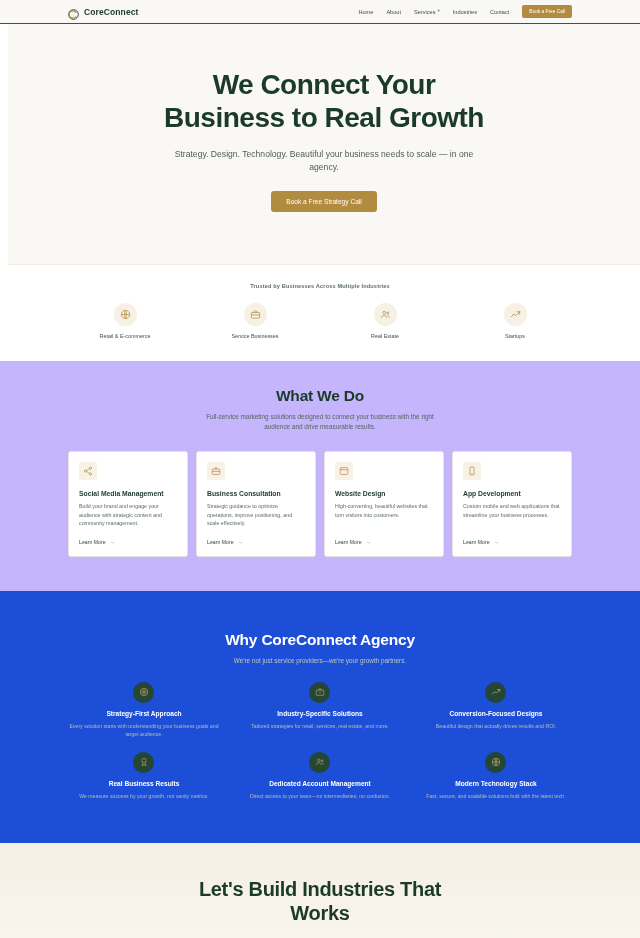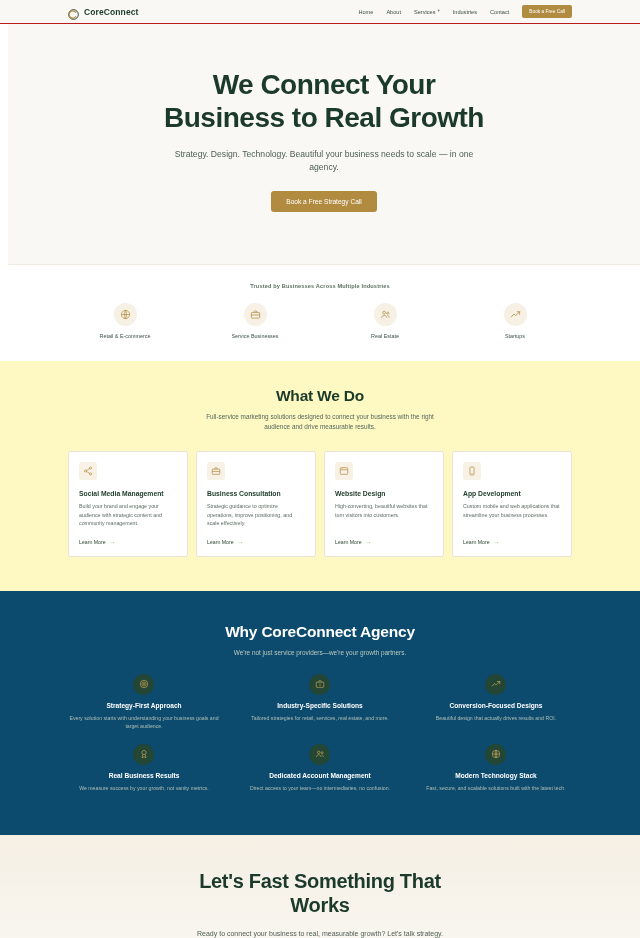--- a/index.html
+++ b/index.html
@@ -70,21 +70,21 @@
   .trust-row { display: flex; justify-content: center; gap: 52px; }
   .trust-item { width: 78px; }
   .trust-circle {
     width: 23px; height: 23px; border-radius: 50%;
     background: #f7f1e5; margin: 0 auto 7px;
     display: flex; align-items: center; justify-content: center;
   }
   .trust-name { font-size: 5.4px; color: #3f5246; font-weight: 500; }
 
   
-  .services { background: #fef9c3; padding: 26px 0 34px; }
+  .services { background: #c4b5fd; padding: 26px 0 34px; }
   .sec-title {
     font-size: 15.5px; font-weight: bold; color: #1b3a2a;
     text-align: center; letter-spacing: -.2px;
   }
   .sec-sub {
     font-size: 6.4px; color: #55675b; text-align: center;
     line-height: 1.6; max-width: 232px; margin: 7px auto 0;
   }
   .cards {
     display: flex; gap: 8px; padding: 0 68px; margin-top: 19px;
@@ -106,21 +106,21 @@
     font-size: 5.3px; color: #5c6d62; line-height: 1.62; flex: 1;
   }
   .card-link {
     font-size: 5.2px; color: #2c4a38; font-weight: 500;
     margin-top: 11px; display: flex; align-items: center; gap: 4px;
     text-decoration: none;
   }
   .card-link .arr { color: #b18b3f; font-size: 6px; line-height: 1; }
 
   
-  .why { background: #0c4a6e; padding: 32px 0 30px; }
+  .why { background: #1d4ed8; padding: 40px 0 30px; }
   .why h2 {
     font-size: 15.5px; font-weight: bold; color: #ffffff;
     text-align: center; letter-spacing: -.2px;
   }
   .why-sub {
     font-size: 6.4px; color: #b9c9be; text-align: center; margin: 8px 0 0;
   }
   .benefits {
     display: flex; flex-wrap: wrap; padding: 0 56px; margin-top: 18px;
   }
@@ -378,16 +378,16 @@
         </svg>
       </div>
       <div class="benefit-title">Modern Technology Stack</div>
       <div class="benefit-desc">Fast, secure, and scalable solutions built with the latest tech.</div>
     </div>
 
   </div>
 </section>
 
 <section class="cta">
-  <h2>Let's Fast Something That Works</h2>
+  <h2>Let's Build Industries That Works</h2>
   <p>Ready to connect your business to real, measurable growth? Let's talk strategy.</p>
 
 </section>
 
 </body></html>

